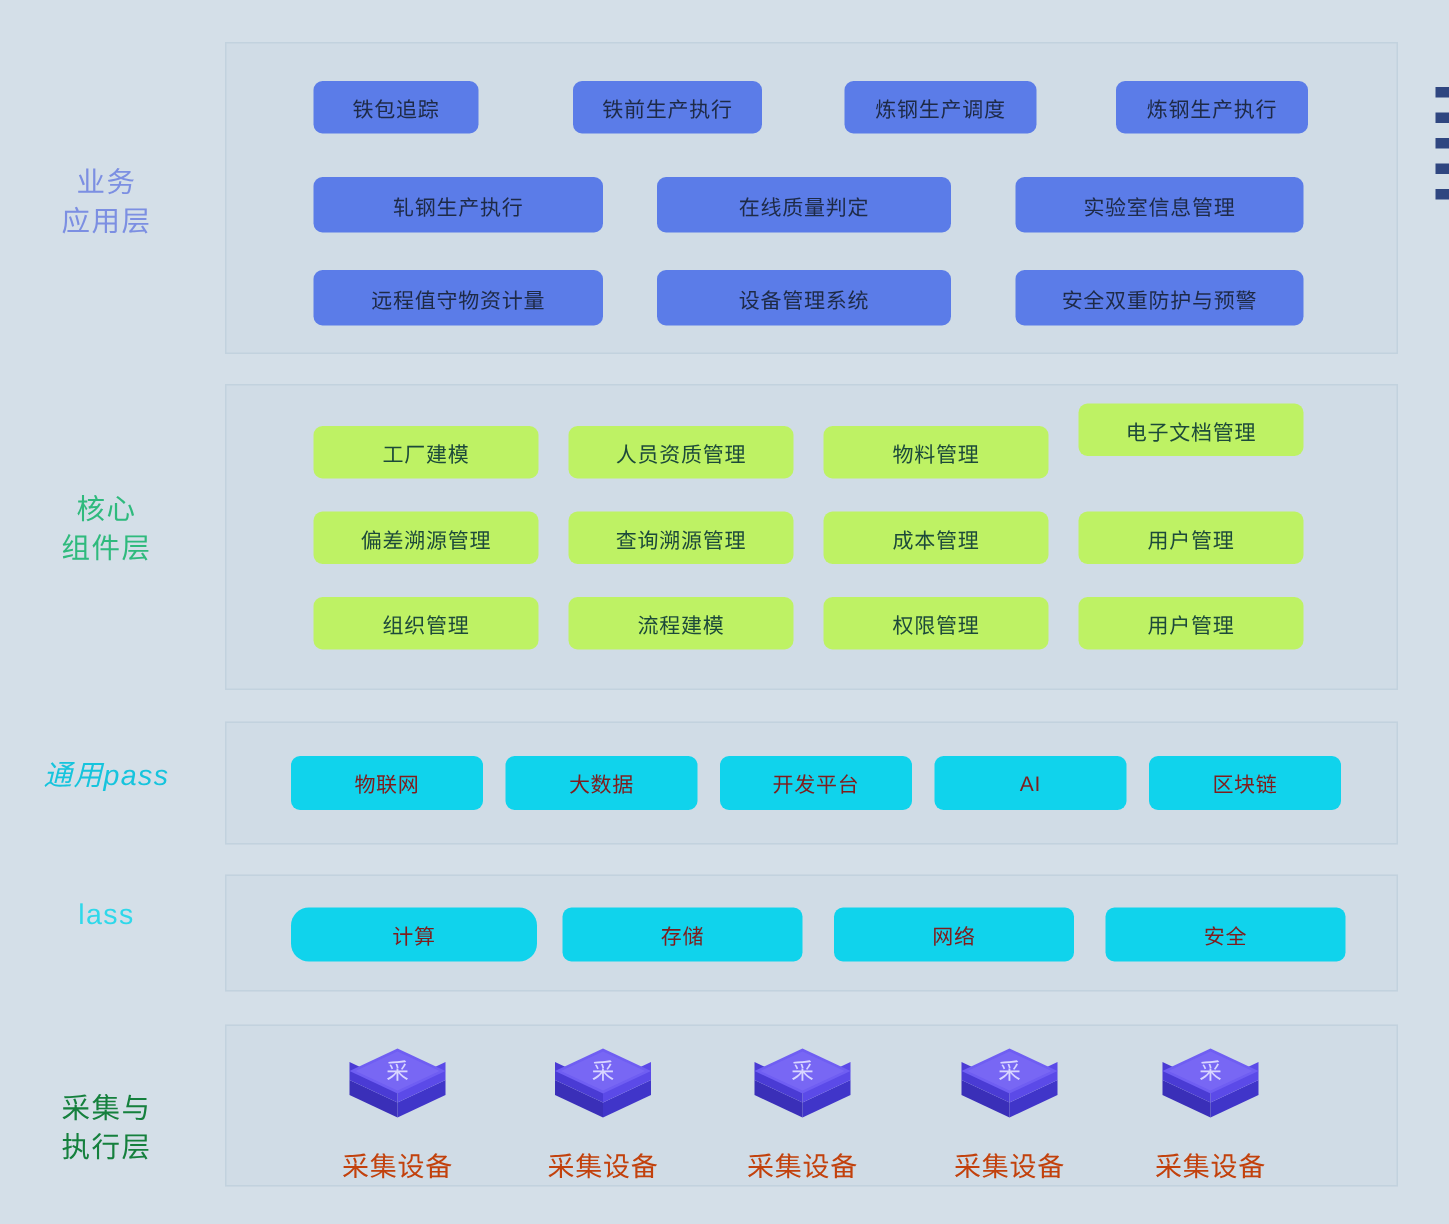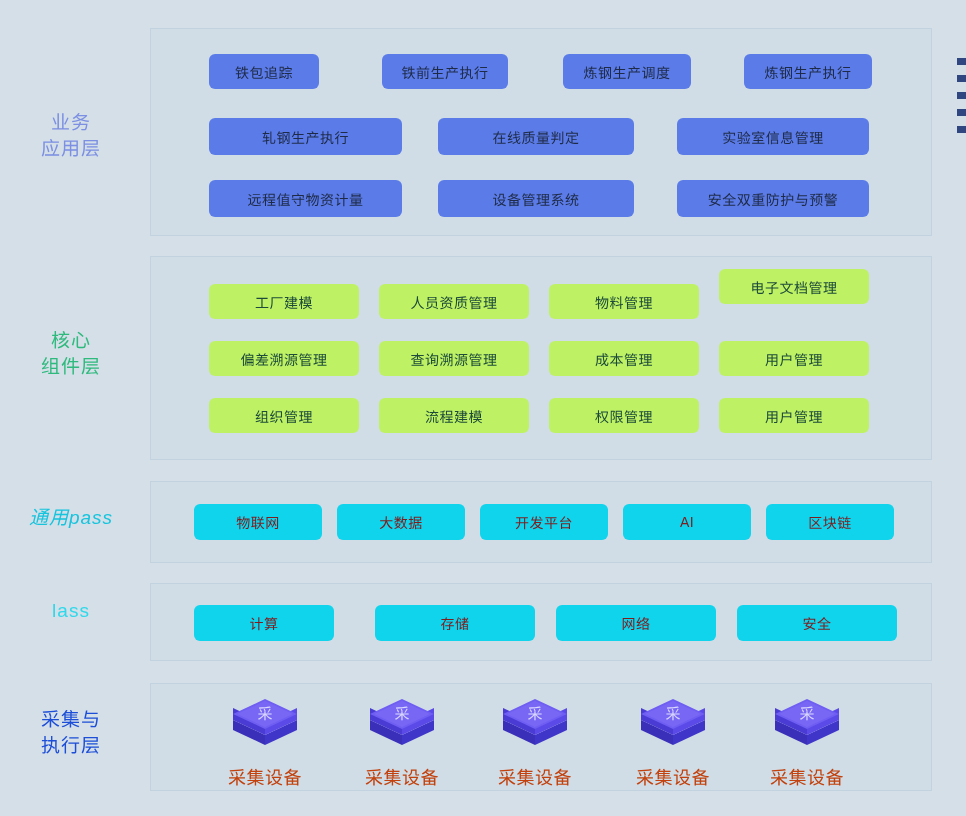--- a/index.html
+++ b/index.html
@@ -56,21 +56,21 @@
 
   .pill.blue  { background: #5b7ce8; color: #1e2a46; }
   .pill.green { background: #bef264; color: #1d4a3a; }
   .pill.cyan  { background: #10d3ec; color: #7f1d1d; }
 
   
   .lbl-biz   { color: #7c8fe2; }
   .lbl-core  { color: #2fba7d; }
   .lbl-paas  { color: #16c4dd; }
   .lbl-iaas  { color: #2fd8ea; }
-  .lbl-edge  { color: #1d4ed8; }
+  .lbl-edge  { color: #15803d; margin-top: 20px; }
 
   
   .device {
     position: absolute;
     width: 108px;
     text-align: center;
   }
   .device-icon {
     width: 76px;
     height: 60px;
@@ -158,21 +158,21 @@
     <div class="pill cyan" style="left:43px;  top:22px; width:128px; height:36px;">物联网</div>
     <div class="pill cyan" style="left:186px; top:22px; width:128px; height:36px;">大数据</div>
     <div class="pill cyan" style="left:329px; top:22px; width:128px; height:36px;">开发平台</div>
     <div class="pill cyan" style="left:472px; top:22px; width:128px; height:36px;">AI</div>
     <div class="pill cyan" style="left:615px; top:22px; width:128px; height:36px;">区块链</div>
   </div>
 
   <div class="layer-label lbl-iaas" style="left:12px; top:598px; width:118px;">lass</div>
 
   <div class="panel" style="left:150px; top:583px; width:782px; height:78px;">
-    <div class="pill cyan" style="left:43px;  top:21px; width:140px; height:36px;">计算</div>
+    <div class="pill cyan" style="left:43px;  top:21px; width:164px; height:36px;border-radius:12px;">计算</div>
     <div class="pill cyan" style="left:224px; top:21px; width:160px; height:36px;">存储</div>
     <div class="pill cyan" style="left:405px; top:21px; width:160px; height:36px;">网络</div>
     <div class="pill cyan" style="left:586px; top:21px; width:160px; height:36px;">安全</div>
   </div>
 
   <div class="layer-label lbl-edge" style="left:18px; top:707px; width:106px;">采集与
 执行层</div>
 
   <div class="panel" style="left:150px; top:683px; width:782px; height:108px;">
 

